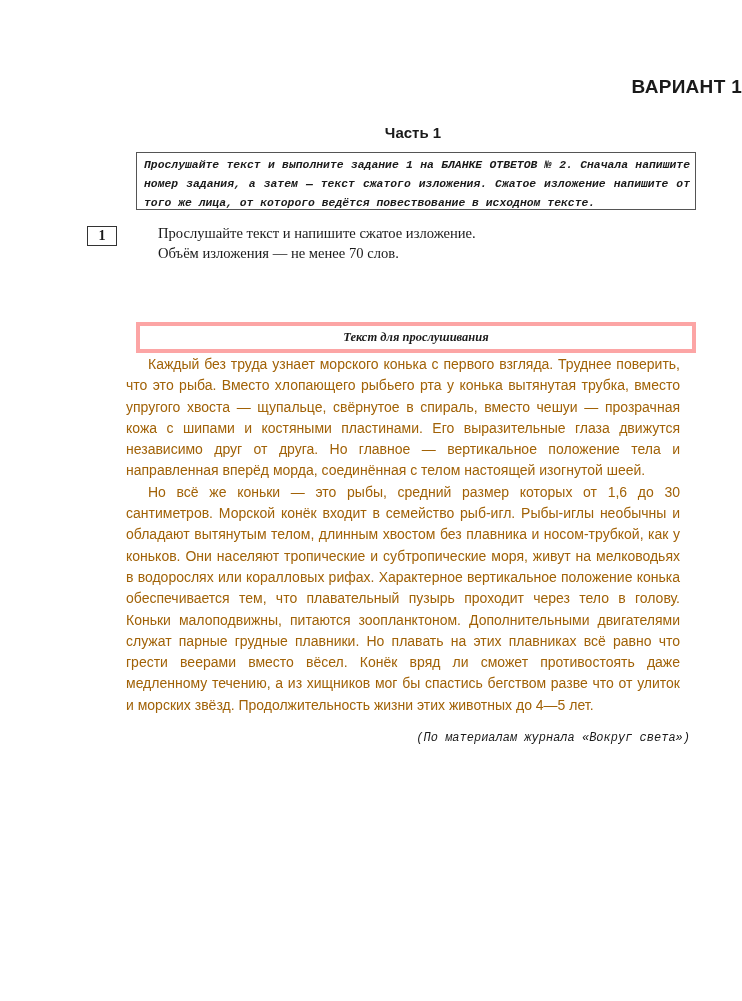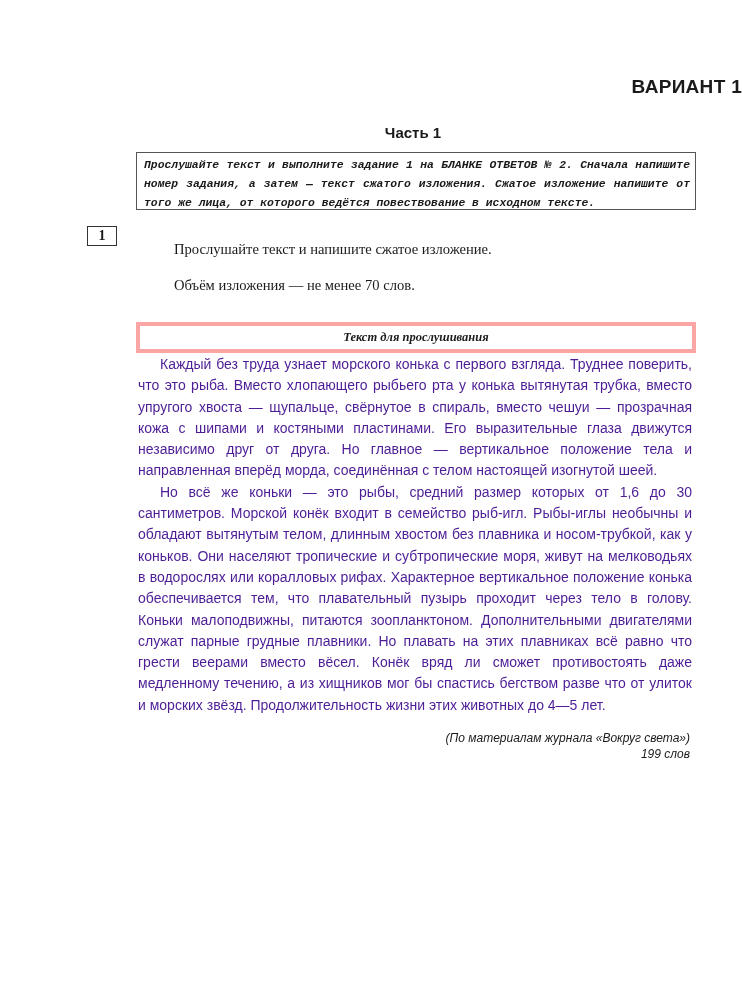--- a/index.html
+++ b/index.html
@@ -3,25 +3,25 @@
 <meta charset="utf-8">
 <style>
   html, body { margin:0; padding:0; background:#ffffff; }
   body { width:742px; height:1001px; position:relative; overflow:hidden; color:#1a1a1a; }
   .abs { position:absolute; }
   .title { left:0; width:742px; top:76px; text-align:right; font-family:"Liberation Sans", sans-serif; font-weight:bold; font-size:19px; letter-spacing:0.3px; }
   .part { left:0; width:826px; top:124px; text-align:center; font-family:"Liberation Sans", sans-serif; font-weight:bold; font-size:15px; }
   .instr-box { left:136px; top:152px; width:546px; height:53px; border:1px solid #555; padding:3px 5px 0 7px; font-family:Liberation Mono, monospace; font-style:italic; font-weight:bold; font-size:11.4px; line-height:19px; text-align:justify; }
   .task-num { left:87px; top:226px; width:28px; height:18px; border:1px solid #333; text-align:center; font-family:"Liberation Serif", serif; font-weight:bold; font-size:14px; line-height:18px; }
   .task-text { left:136px; top:223px; width:554px; font-family:"Liberation Serif", serif; font-size:14.6px; line-height:20px; }
-  .task-text p { margin:16px; text-indent:22px; text-align:justify; }
+  .task-text p { margin:0; text-indent:22px; text-align:justify; }
   .listen-box { left:136px; top:322px; width:552px; height:23px; border:4px solid #fca5a5; text-align:center; font-family:Liberation Serif, serif; font-style:italic; font-weight:bold; font-size:12.5px; line-height:23px; }
-  .body-text { left:138px; top:354px; width:554px; font-family:"Liberation Sans", sans-serif; font-size:14px; line-height:21.3px; color:#4c1d95; }
+  .body-text { left:126px; top:354px; width:554px; font-family:"Liberation Sans", sans-serif; font-size:14px; line-height:21.3px; color:#a16207; }
   .body-text p { margin:0; text-indent:22px; text-align:justify; }
-  .source { right:52px; top:730px; text-align:right; font-family:Liberation Sans, sans-serif; font-style:italic; font-size:12px; line-height:16px; }
+  .source { right:52px; top:730px; text-align:right; font-family:Liberation Mono, monospace; font-style:italic; font-size:12px; line-height:16px; }
 </style>
 </head>
 <body>
 
 <div class="abs title">ВАРИАНТ 1</div>
 <div class="abs part">Часть 1</div>
 
 <div class="abs instr-box">Прослушайте текст и выполните задание 1 на БЛАНКЕ ОТВЕТОВ № 2. Сначала напишите номер задания, а затем — текст сжатого изложения. Сжатое изложение напишите от того же лица, от которого ведётся повествование в исходном тексте.</div>
 
 <div class="abs task-num">1</div>
@@ -33,14 +33,13 @@
 
 <div class="abs listen-box">Текст для прослушивания</div>
 
 <div class="abs body-text">
   <p>Каждый без труда узнает морского конька с первого взгляда. Труднее поверить, что это рыба. Вместо хлопающего рыбьего рта у конька вытянутая трубка, вместо упругого хвоста — щупальце, свёрнутое в спираль, вместо чешуи — прозрачная кожа с шипами и костяными пластинами. Его выразительные глаза движутся независимо друг от друга. Но главное — вертикальное положение тела и направленная вперёд морда, соединённая с телом настоящей изогнутой шеей.</p>
   <p>Но всё же коньки — это рыбы, средний размер которых от 1,6 до 30 сантиметров. Морской конёк входит в семейство рыб-игл. Рыбы-иглы необычны и обладают вытянутым телом, длинным хвостом без плавника и носом-трубкой, как у коньков. Они населяют тропические и субтропические моря, живут на мелководьях в водорослях или коралловых рифах. Характерное вертикальное положение конька обеспечивается тем, что плавательный пузырь проходит через тело в голову. Коньки малоподвижны, питаются зоопланктоном. Дополнительными двигателями служат парные грудные плавники. Но плавать на этих плавниках всё равно что грести веерами вместо вёсел. Конёк вряд ли сможет противостоять даже медленному течению, а из хищников мог бы спастись бегством разве что от улиток и морских звёзд. Продолжительность жизни этих животных до 4—5 лет.</p>
 </div>
 
 <div class="abs source">
   <div>(По материалам журнала «Вокруг света»)</div>
-  <div>199 слов</div>
 </div>
 
 </body></html>

